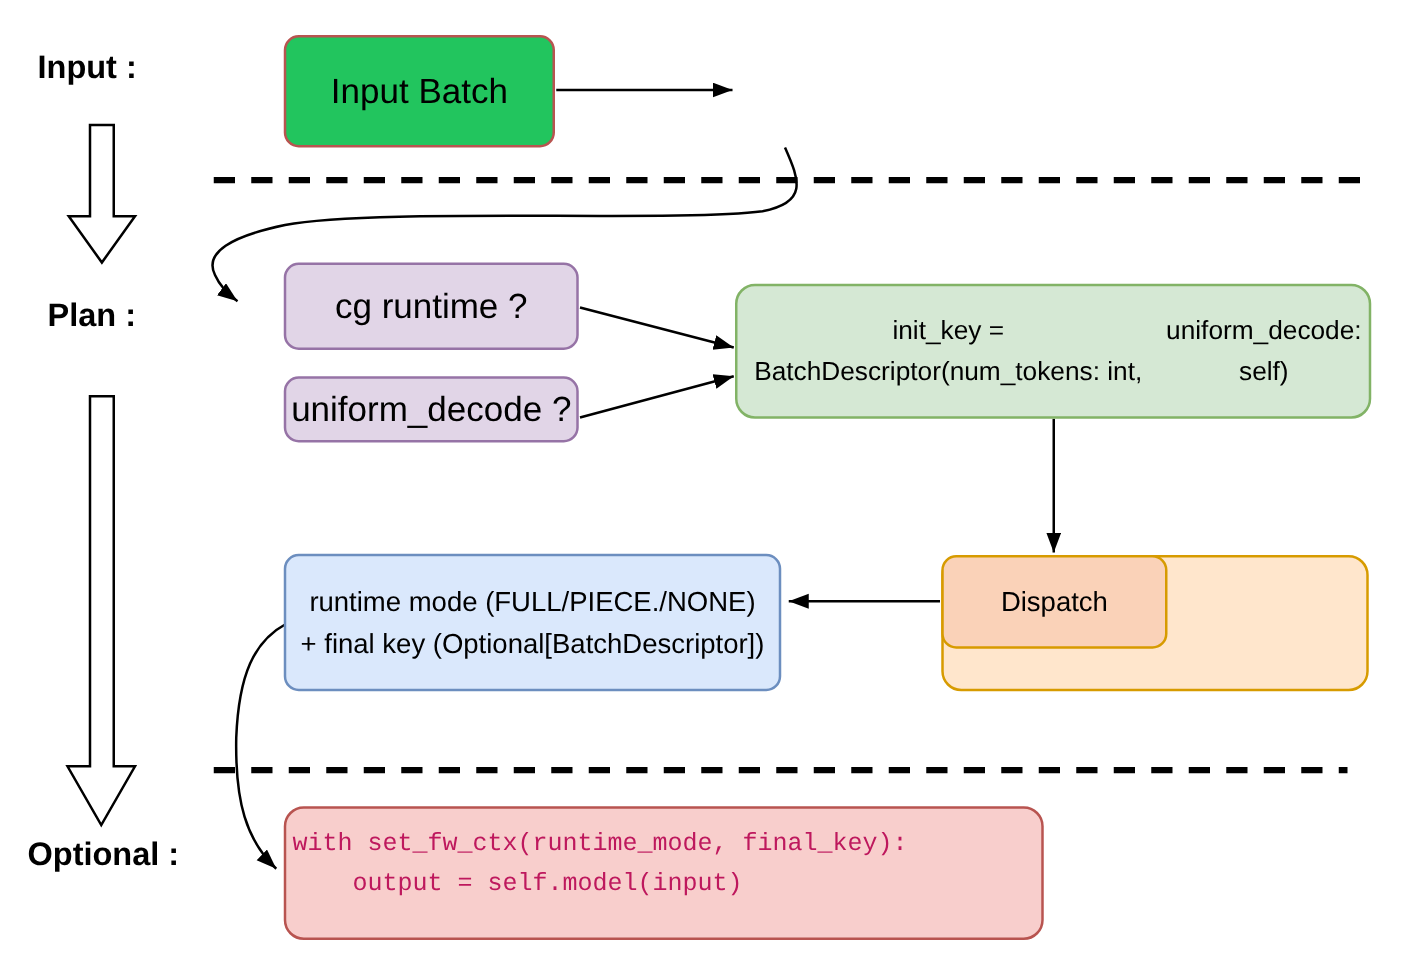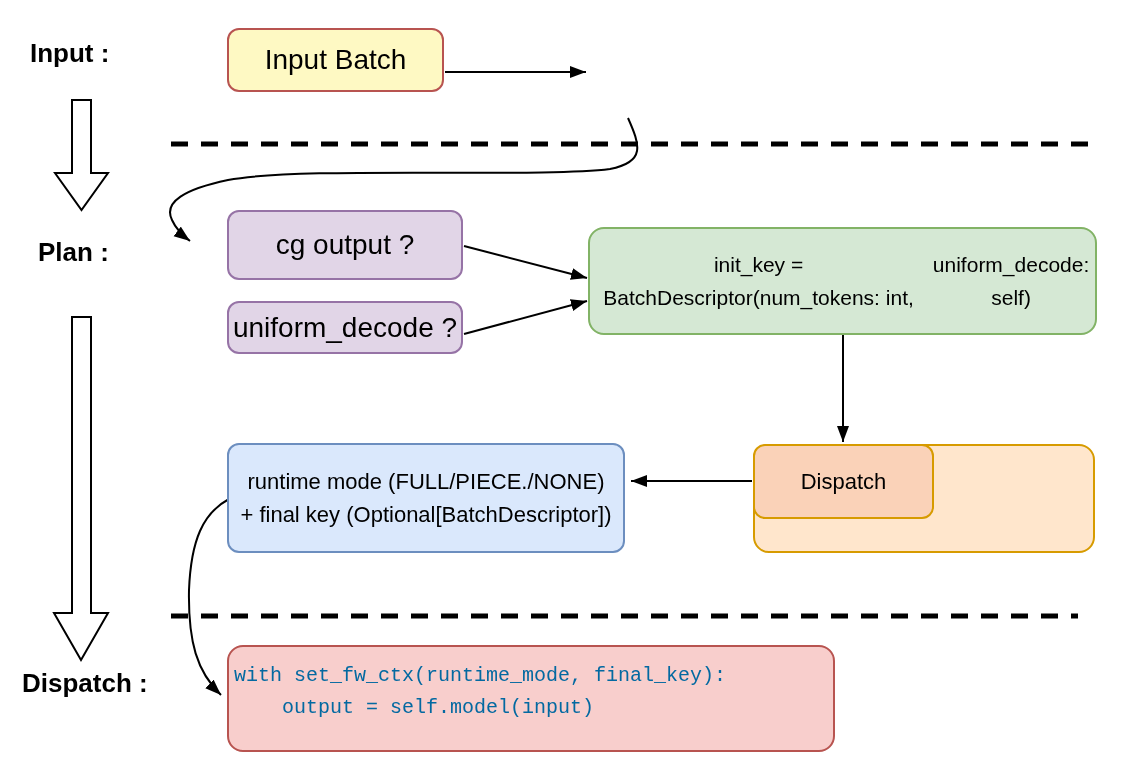--- a/index.html
+++ b/index.html
@@ -18,21 +18,21 @@
   .stage-label {
     position:absolute; font-weight:700; font-size:26px; white-space:nowrap;
   }
   .lbl-28 { font-size:28px; }
   .lbl-25 { font-size:25px; line-height:33px; }
   .lbl-22 { font-size:22px; line-height:33px; }
   .lbl-21 { font-size:21px; line-height:33px; }
   .node.code {
     justify-content:flex-start; align-items:flex-start; text-align:left;
     font-family:"Liberation Mono", monospace; font-size:20px; line-height:32px;
-    color:#0369a1; padding:13px 0 0 5px; border-radius:16px;
+    color:#be185d; padding:13px 0 0 5px; border-radius:16px;
   }
   .node.code .ln { white-space:pre; }
   .r16 { border-radius:16px; }
   .cuda-text {
     position:absolute; left:933px; top:464px; width:162px; height:66px;
     display:flex; flex-direction:column; align-items:center; justify-content:center;
     text-align:center;
   }
 </style>
 </head>
@@ -57,29 +57,29 @@
     <path d="M 628 118 C 640 145, 646 162, 610 169 C 540 178, 300 166, 228 180 C 185 189, 163 202, 172 220 C 176 229, 182 235, 190 241" fill="none" stroke="#000" stroke-width="2" marker-end="url(#arrow)"></path>
     <path d="M 464 246 L 587 278" fill="none" stroke="#000" stroke-width="2" marker-end="url(#arrow)"></path>
     <path d="M 464 334 L 587 301" fill="none" stroke="#000" stroke-width="2" marker-end="url(#arrow)"></path>
     <path d="M 843 335 L 843 442" fill="none" stroke="#000" stroke-width="2" marker-end="url(#arrow)"></path>
     <path d="M 752 481 L 631 481" fill="none" stroke="#000" stroke-width="2" marker-end="url(#arrow)"></path>
     <path d="M 229 499 C 203 513, 191 540, 189 590 C 188 642, 197 672, 221 695" fill="none" stroke="#000" stroke-width="2" marker-end="url(#arrow)"></path>
   </svg>
 
   <div class="stage-label" style="left:30px; top:38px;">Input :</div>
   <div class="stage-label" style="left:38px; top:237px;">Plan :</div>
-  <div class="stage-label" style="left:22px; top:668px;">Dispatch :</div>
+  <div class="stage-label" style="left:22px; top:668px;">Optional :</div>
 
-  <div class="node lbl-28" style="left: 227px; top: 28px; width: 217px; height: 64px; background-color: #fef9c3; border-color: rgb(184, 84, 80);">
+  <div class="node lbl-28" style="left: 227px; top: 28px; width: 217px; height: 90px; background-color: #22c55e; border-color: rgb(184, 84, 80);">
     <span class="ln">Input Batch</span>
   </div>
 
 
   <div class="node lbl-28" style="left: 227px; top: 210px; width: 236px; height: 70px; background-color: rgb(225, 213, 231); border-color: rgb(150, 115, 166);">
-    <span class="ln">cg output ?</span>
+    <span class="ln">cg runtime ?</span>
   </div>
 
   <div class="node lbl-28" style="left: 227px; top: 301px; width: 236px; height: 53px; background-color: rgb(225, 213, 231); border-color: rgb(150, 115, 166);">
     <span class="ln">uniform_decode ?</span>
   </div>
 
   <div class="node lbl-21 r16" style="left: 588px; top: 227px; width: 509px; height: 108px; flex-direction: row; background-color: rgb(213, 232, 212); border-color: rgb(130, 179, 102);">
     <span class="ln">init_key = BatchDescriptor(num_tokens: int,</span>
     <span class="ln">uniform_decode: self)</span>
   </div>

